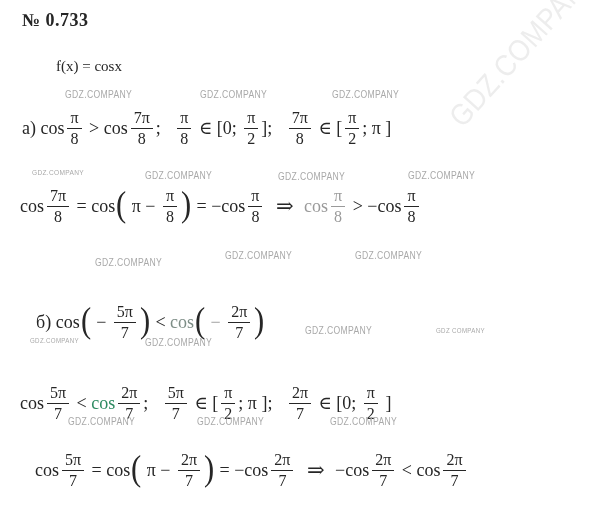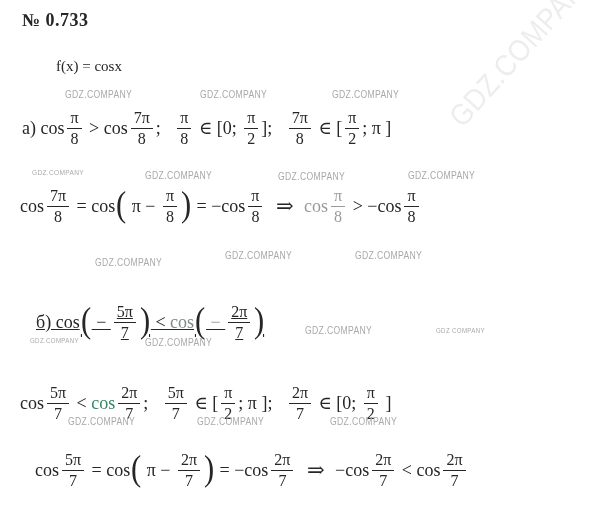--- a/index.html
+++ b/index.html
@@ -112,21 +112,21 @@
     <span class="frac faded">
       <span class="num">π</span>
       <span class="den">8</span>
     </span>
     <span class="mtext"> &gt; −cos</span>
     <span class="frac">
       <span class="num">π</span>
       <span class="den">8</span>
     </span>
   </div>
-<div class="math-row" style="left: 36px; top: 298px; text-decoration: underline;">
+<div class="math-row" style="left: 36px; top: 298px;">
     <span class="mtext">б) cos</span>
     <span class="bparen">(</span>
     <span class="mtext"> − </span>
     <span class="frac">
       <span class="num">5π</span>
       <span class="den">7</span>
     </span>
     <span class="bparen">)</span>
     <span class="mtext"> &lt; </span>
     <span class="mtext dim">cos</span>

